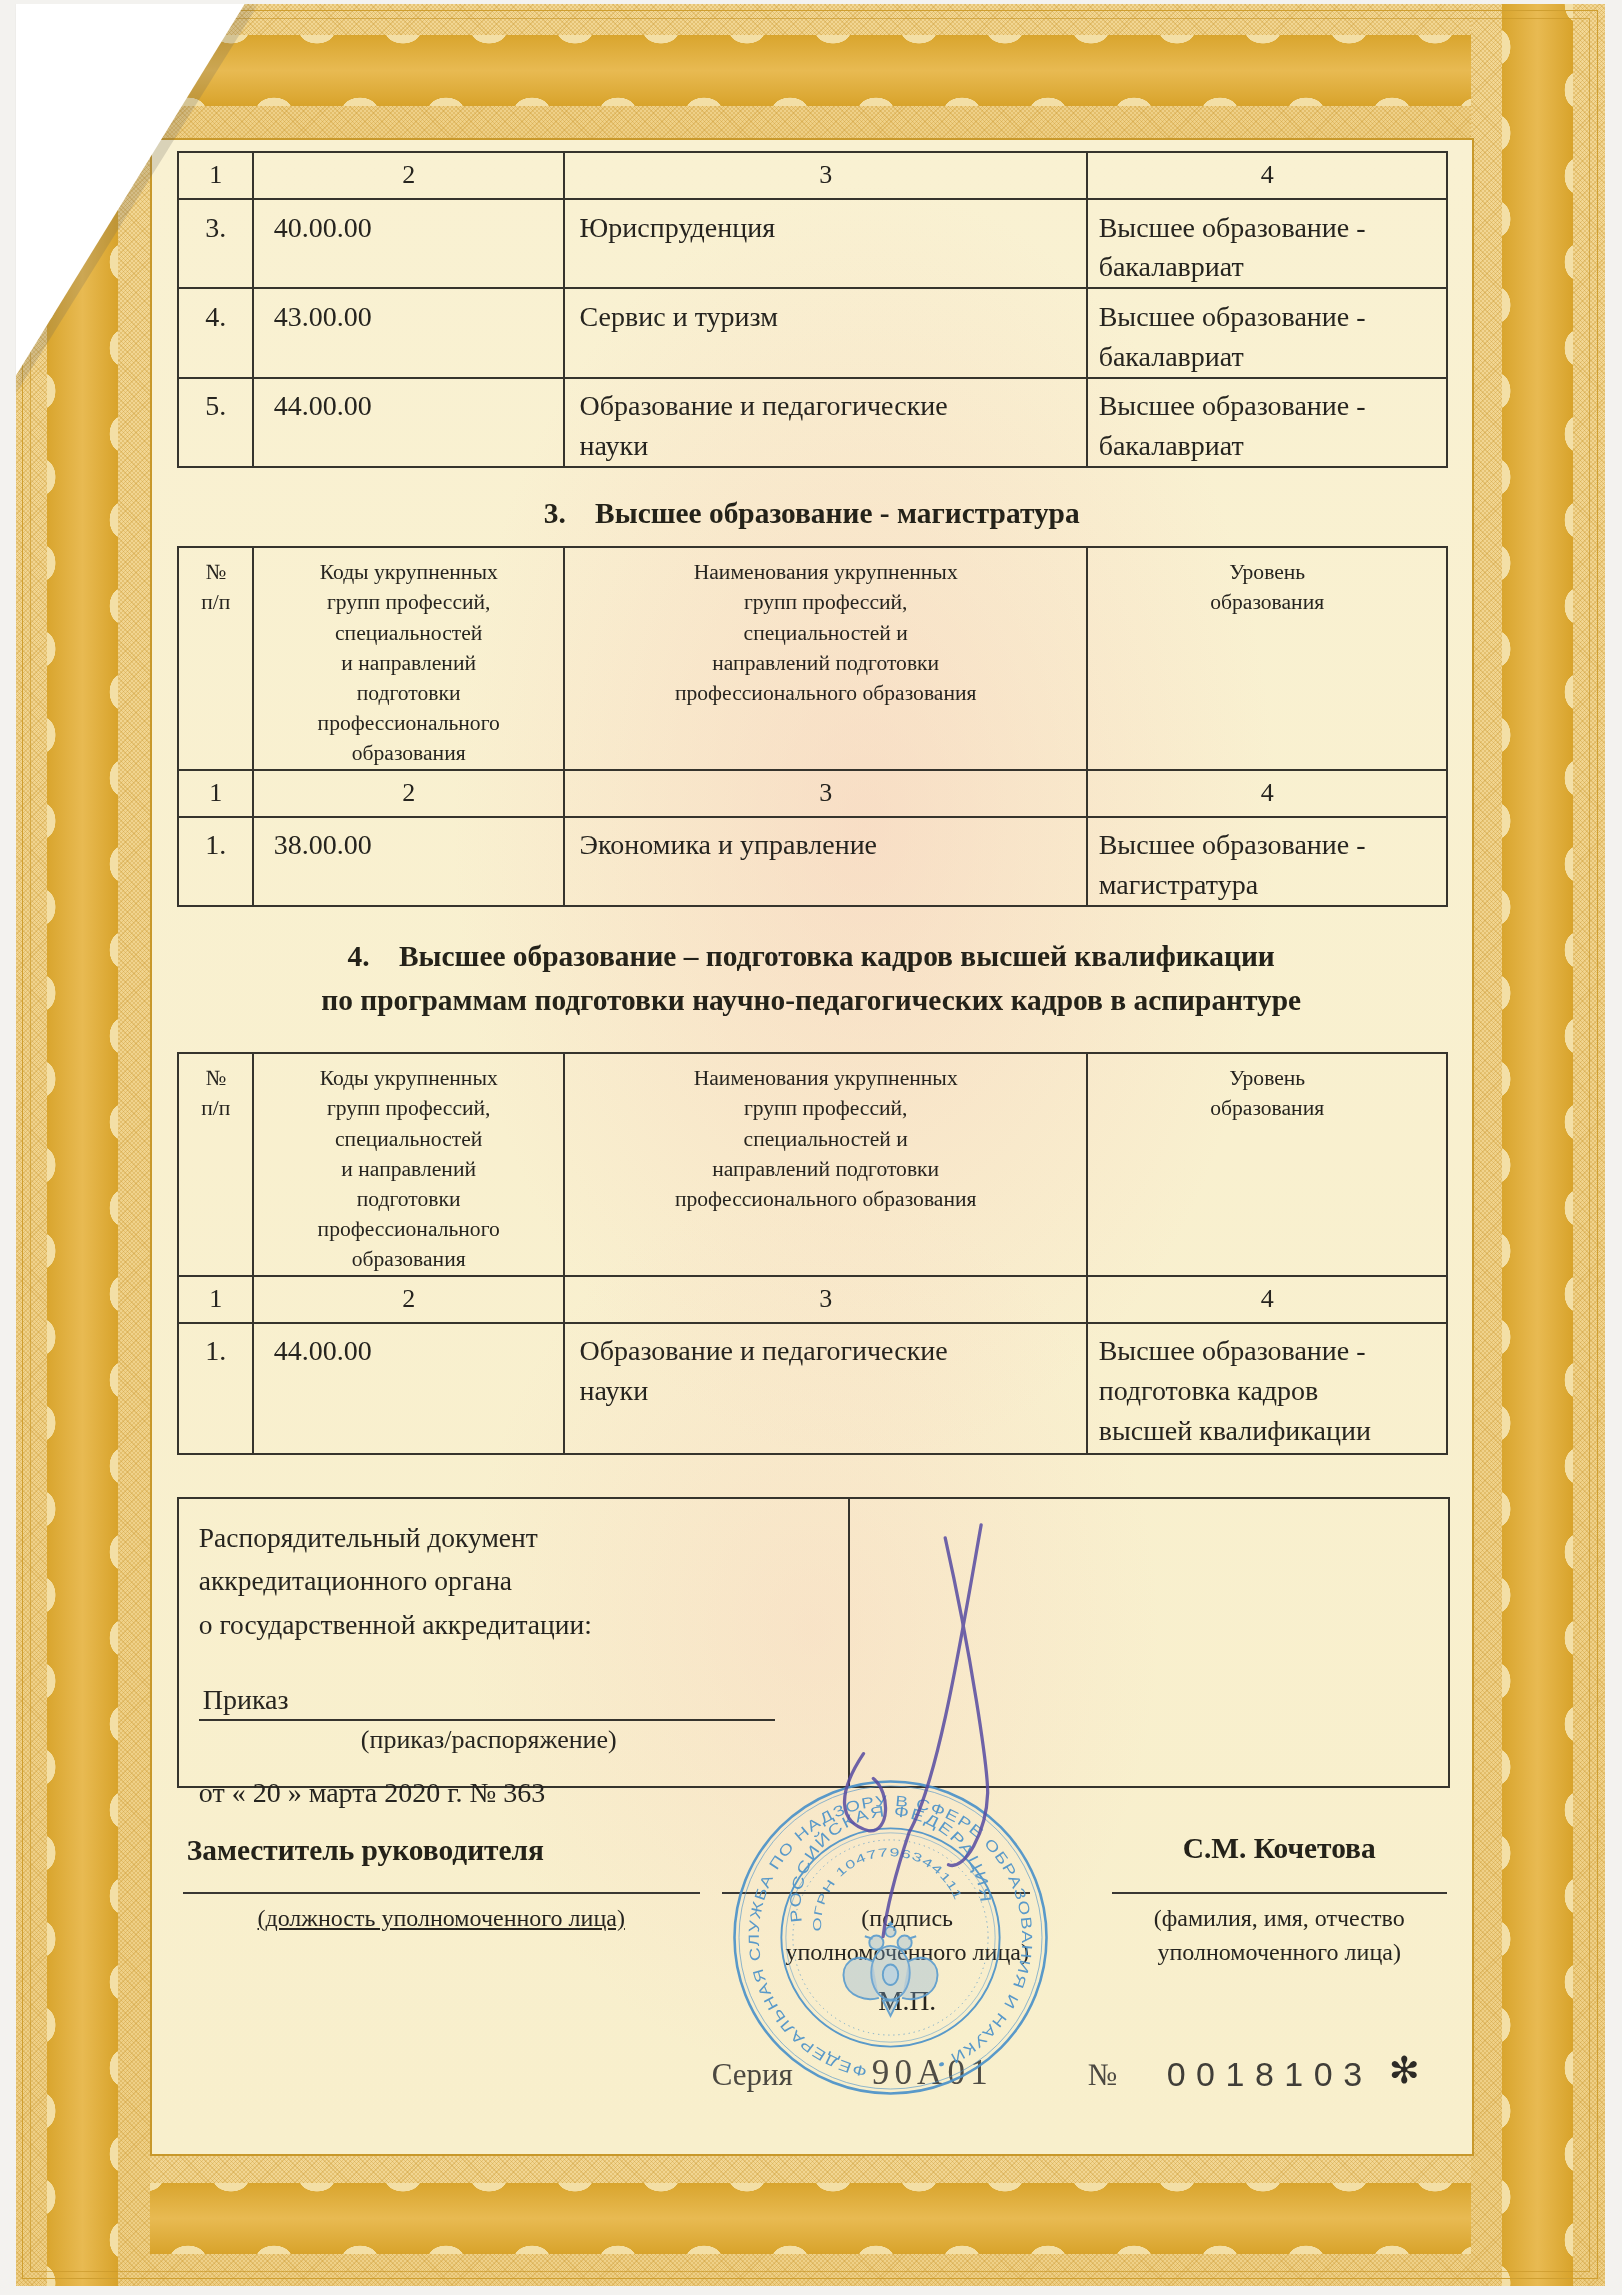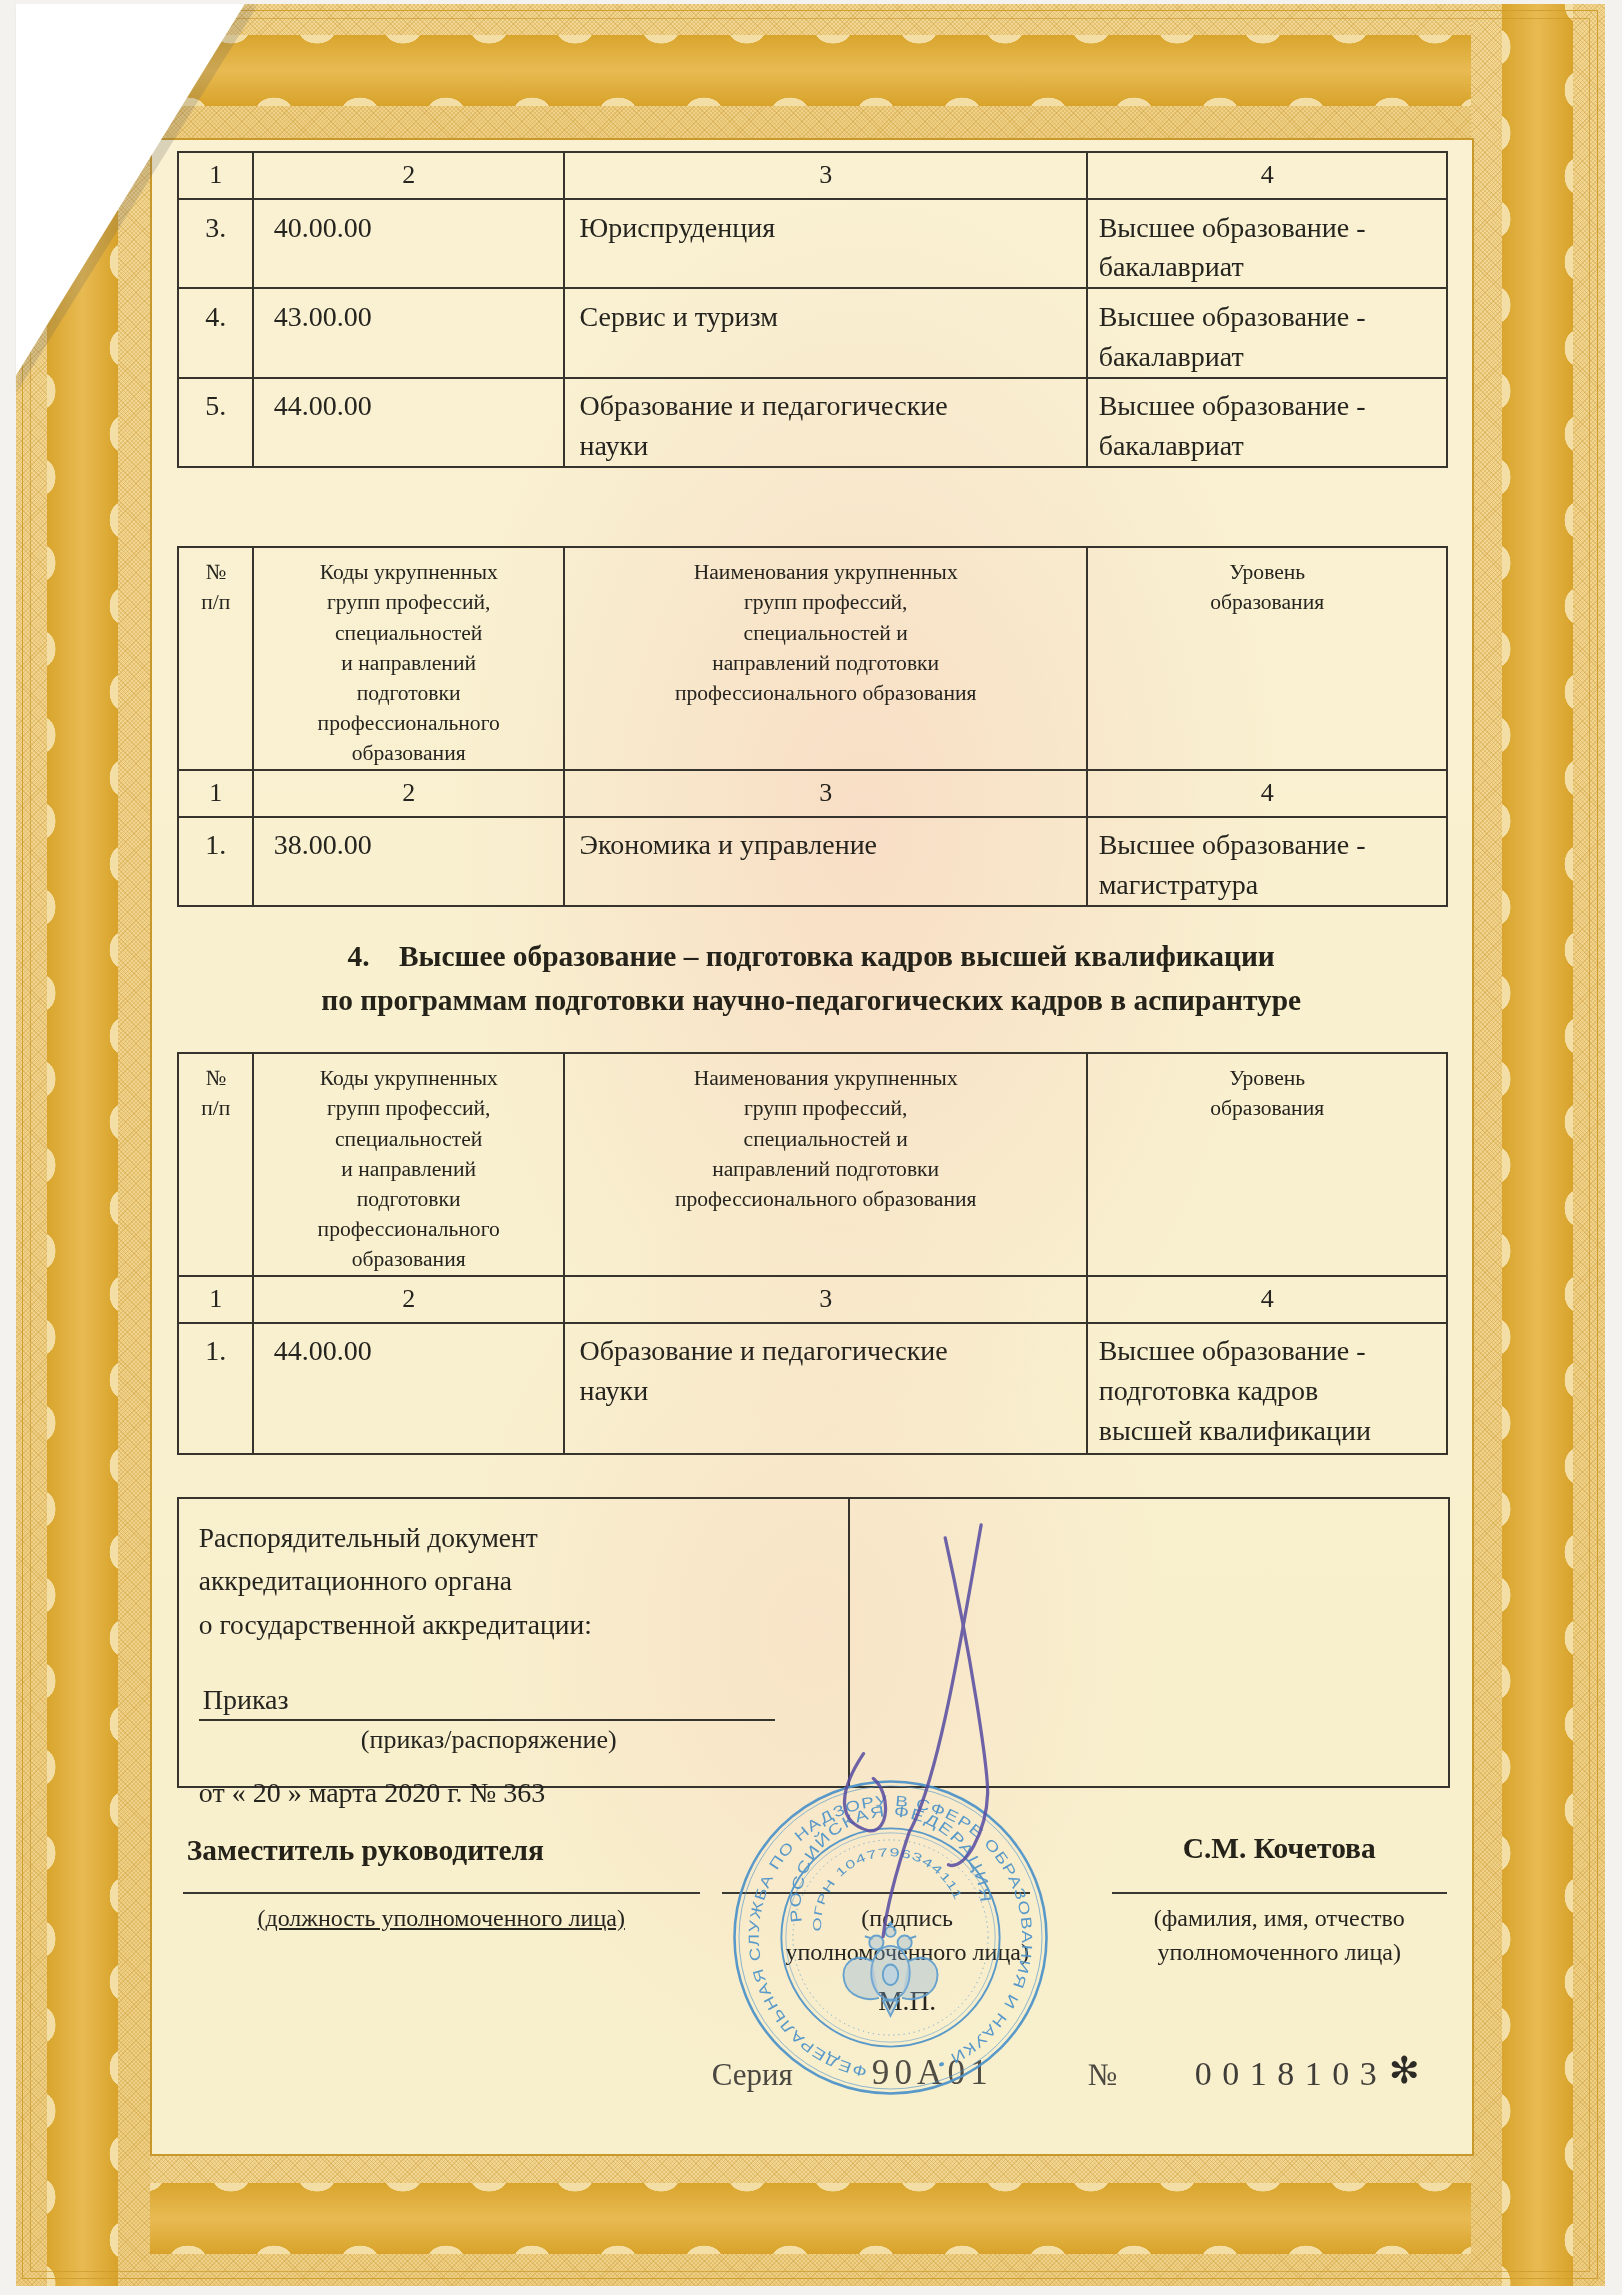--- a/index.html
+++ b/index.html
@@ -97,21 +97,21 @@
   .order-date{font-size:28px;margin-top:22px;}
   
   .sig-line{border-top:2px solid #3a3833;height:0;}
   .sig-title{font-weight:bold;font-size:29.4px;color:#242219;}
   .sig-caption{font-size:24px;text-align:center;line-height:1.42;}
   .sig-name{font-weight:bold;font-size:29.4px;text-align:center;color:#242219;}
   .mp{font-size:27.5px;text-align:center;}
   
   .serial{font-size:31px;color:#4b4841;}
   .serial-series{font-size:35px;letter-spacing:5.2px;color:#504d45;}
-  .serial-number{font-family:Liberation Serif, serif;font-size:34px;letter-spacing:10.5px;color:#403e38;margin-left:28px;}
+  .serial-number{font-family:Liberation Sans, sans-serif;font-size:34px;letter-spacing:10.5px;color:#403e38;}
   .serial-star{font-size:37px;color:#2d2b26;}
   
   .stamp{left:714px;top:1773px;width:321px;height:321px;z-index:6;opacity:.93;}
   .pen{left:756px;top:1501px;width:366px;height:462px;z-index:7;}
 </style>
 </head>
 <body>
 
 <div class="page">
   <div class="band band-h band-top"></div>
@@ -153,20 +153,21 @@
         <td class="c1">5.</td>
         <td class="c2">44.00.00</td>
         <td class="c3">Образование и педагогические
 науки</td>
         <td class="c4">Высшее образование -
 бакалавриат</td>
       </tr>
     </tbody>
       </table>
 
+    <div class="abs sec-title pre" style="left:25.5px;top:351px;">3. Высшее образование - магистратура</div>
 
     <table class="doc abs" style="left:25.5px;top:406px;">
       <colgroup>
           <col style="width:75px">
           <col style="width:311px">
           <col style="width:523px">
           <col style="width:360px">
         </colgroup>
       <tbody>
           <tr class="hdr">

